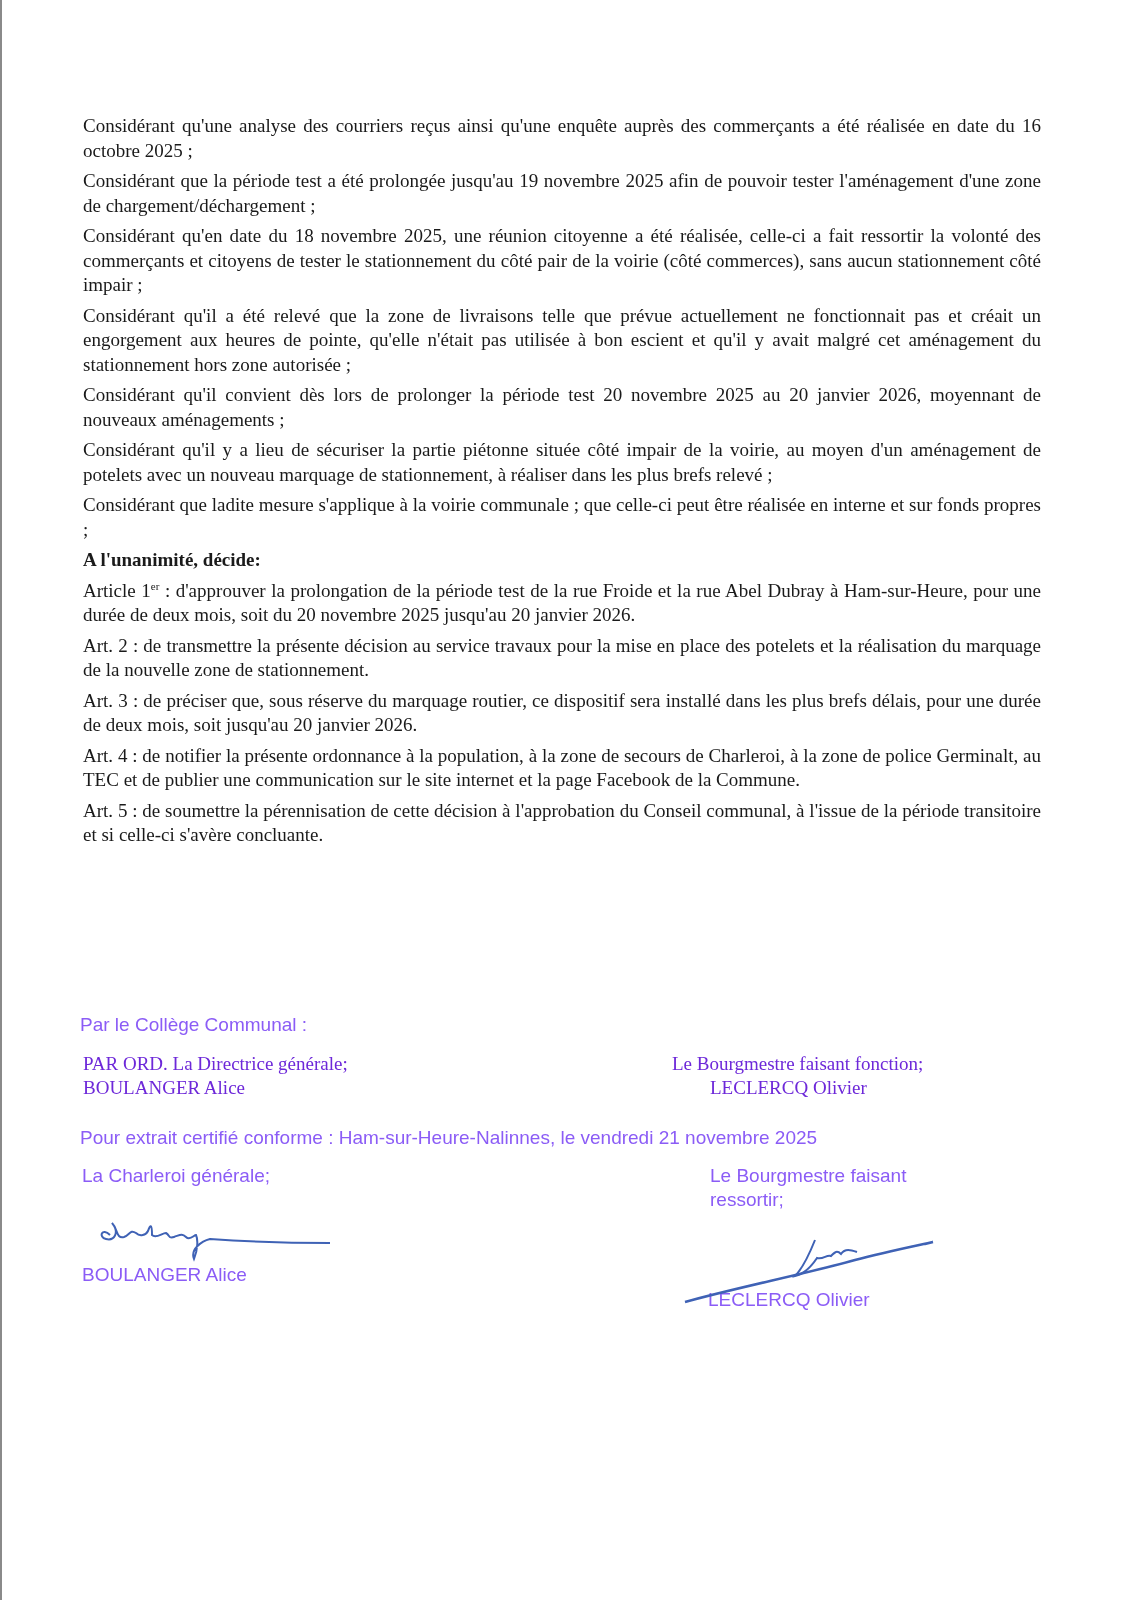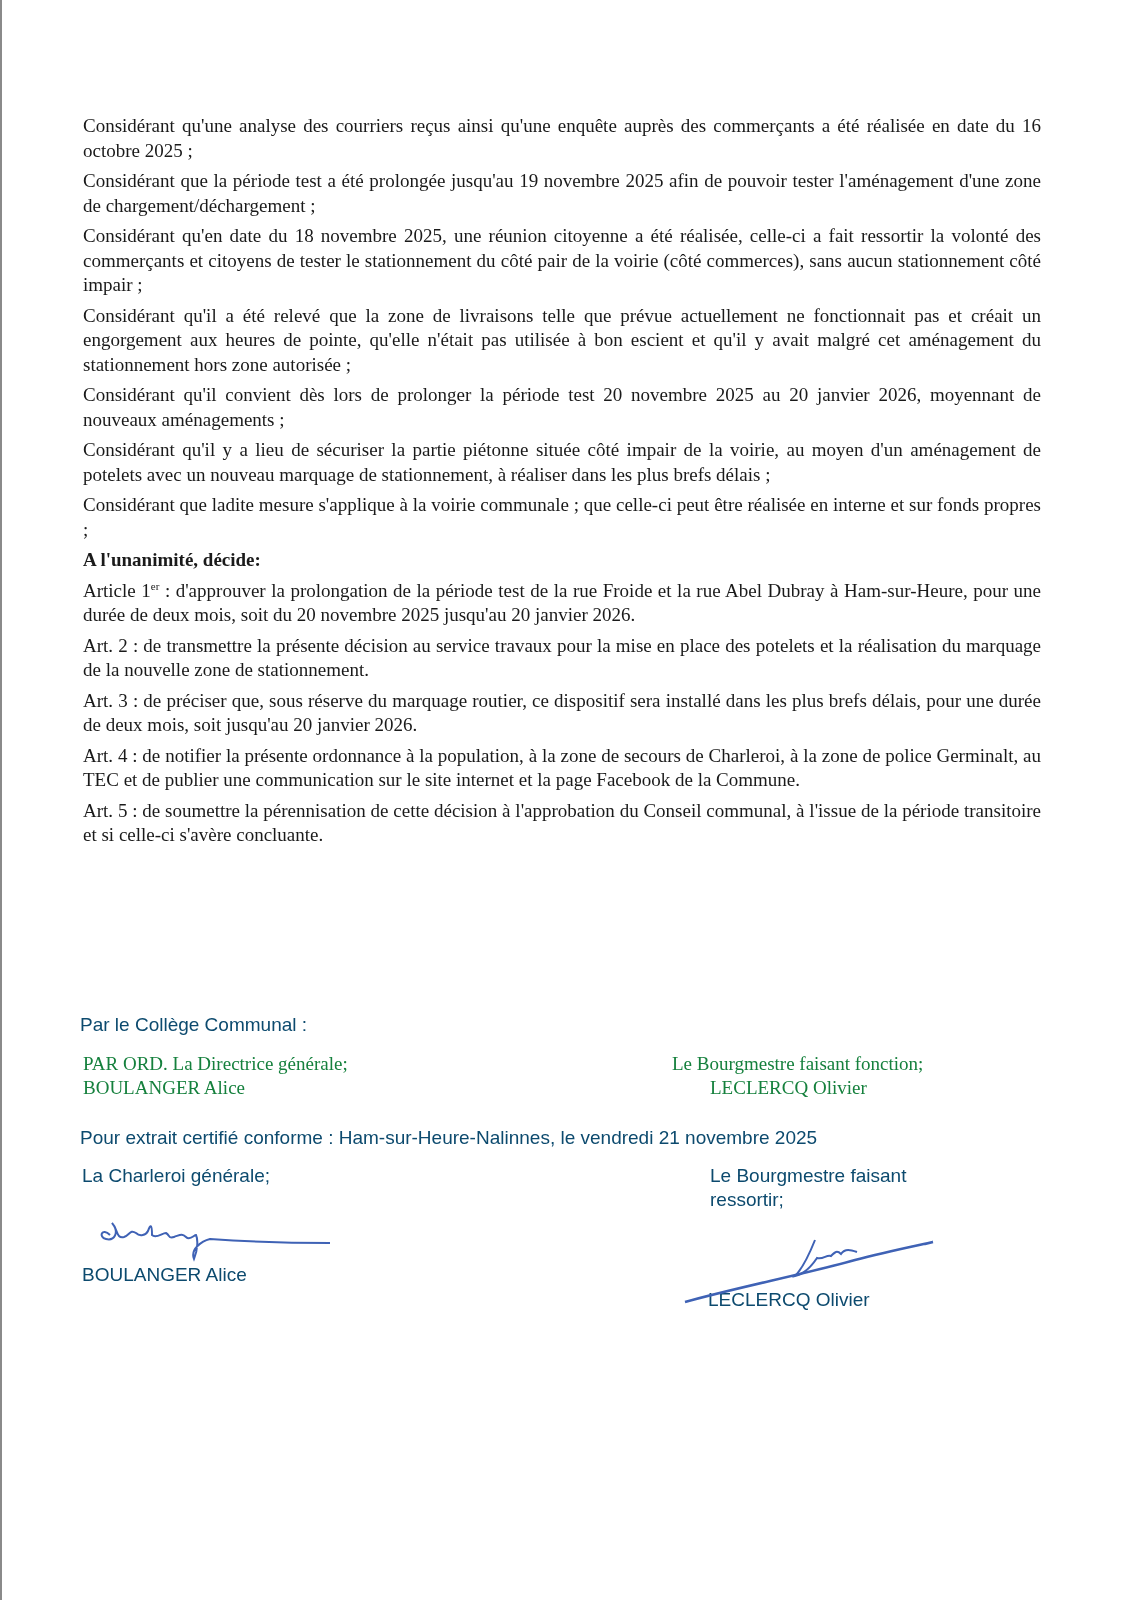--- a/index.html
+++ b/index.html
@@ -9,36 +9,36 @@
     }
     .left-edge { position: absolute; left: 0; top: 0; width: 2px; height: 1600px; background: #8a8a8a; }
     .body-text {
       position: absolute; left: 83px; top: 114px; width: 958px;
       font-family: "Liberation Serif", serif; font-size: 19px; line-height: 24.5px;
       text-align: justify;
     }
     .para { margin: 0 0 6px 0; }
     .bold { font-weight: bold; }
     sup { font-size: 11px; line-height: 0; vertical-align: super; }
-    .sans { font-family: "Liberation Sans", sans-serif; font-size: 19px; position: absolute; color: #0c4a6e; }
-    .serif { font-family: "Liberation Serif", serif; font-size: 19px; position: absolute; color: #15803d; line-height: 24px; }
+    .sans { font-family: "Liberation Sans", sans-serif; font-size: 19px; position: absolute; color: #8b5cf6; }
+    .serif { font-family: "Liberation Serif", serif; font-size: 19px; position: absolute; color: #6d28d9; line-height: 24px; }
     .sig { position: absolute; }
   </style>
 </head>
 <body>
 
 <div class="left-edge"></div>
 
 <div class="body-text">
   <p class="para">Considérant qu'une analyse des courriers reçus ainsi qu'une enquête auprès des commerçants a été réalisée en date du 16 octobre 2025 ;</p>
   <p class="para">Considérant que la période test a été prolongée jusqu'au 19 novembre 2025 afin de pouvoir tester l'aménagement d'une zone de chargement/déchargement ;</p>
   <p class="para">Considérant qu'en date du 18 novembre 2025, une réunion citoyenne a été réalisée, celle-ci a fait ressortir la volonté des commerçants et citoyens de tester le stationnement du côté pair de la voirie (côté commerces), sans aucun stationnement côté impair ;</p>
   <p class="para">Considérant qu'il a été relevé que la zone de livraisons telle que prévue actuellement ne fonctionnait pas et créait un engorgement aux heures de pointe, qu'elle n'était pas utilisée à bon escient et qu'il y avait malgré cet aménagement du stationnement hors zone autorisée ;</p>
   <p class="para">Considérant qu'il convient dès lors de prolonger la période test 20 novembre 2025 au 20 janvier 2026, moyennant de nouveaux aménagements ;</p>
-  <p class="para">Considérant qu'il y a lieu de sécuriser la partie piétonne située côté impair de la voirie, au moyen d'un aménagement de potelets avec un nouveau marquage de stationnement, à réaliser dans les plus brefs délais ;</p>
+  <p class="para">Considérant qu'il y a lieu de sécuriser la partie piétonne située côté impair de la voirie, au moyen d'un aménagement de potelets avec un nouveau marquage de stationnement, à réaliser dans les plus brefs relevé ;</p>
   <p class="para">Considérant que ladite mesure s'applique à la voirie communale ; que celle-ci peut être réalisée en interne et sur fonds propres ;</p>
   <p class="para bold">A l'unanimité, décide:</p>
   <p class="para"><span>Article 1</span><sup>er</sup><span> : d'approuver la prolongation de la période test de la rue Froide et la rue Abel Dubray à Ham-sur-Heure, pour une durée de deux mois, soit du 20 novembre 2025 jusqu'au 20 janvier 2026.</span></p>
   <p class="para">Art. 2 : de transmettre la présente décision au service travaux pour la mise en place des potelets et la réalisation du marquage de la nouvelle zone de stationnement.</p>
   <p class="para">Art. 3 : de préciser que, sous réserve du marquage routier, ce dispositif sera installé dans les plus brefs délais, pour une durée de deux mois, soit jusqu'au 20 janvier 2026.</p>
   <p class="para">Art. 4 : de notifier la présente ordonnance à la population, à la zone de secours de Charleroi, à la zone de police Germinalt, au TEC et de publier une communication sur le site internet et la page Facebook de la Commune.</p>
   <p class="para">Art. 5 : de soumettre la pérennisation de cette décision à l'approbation du Conseil communal, à l'issue de la période transitoire et si celle-ci s'avère concluante.</p>
 </div>
 
 <div class="sans" style="left:80px; top:1014px;">Par le Collège Communal :</div>

